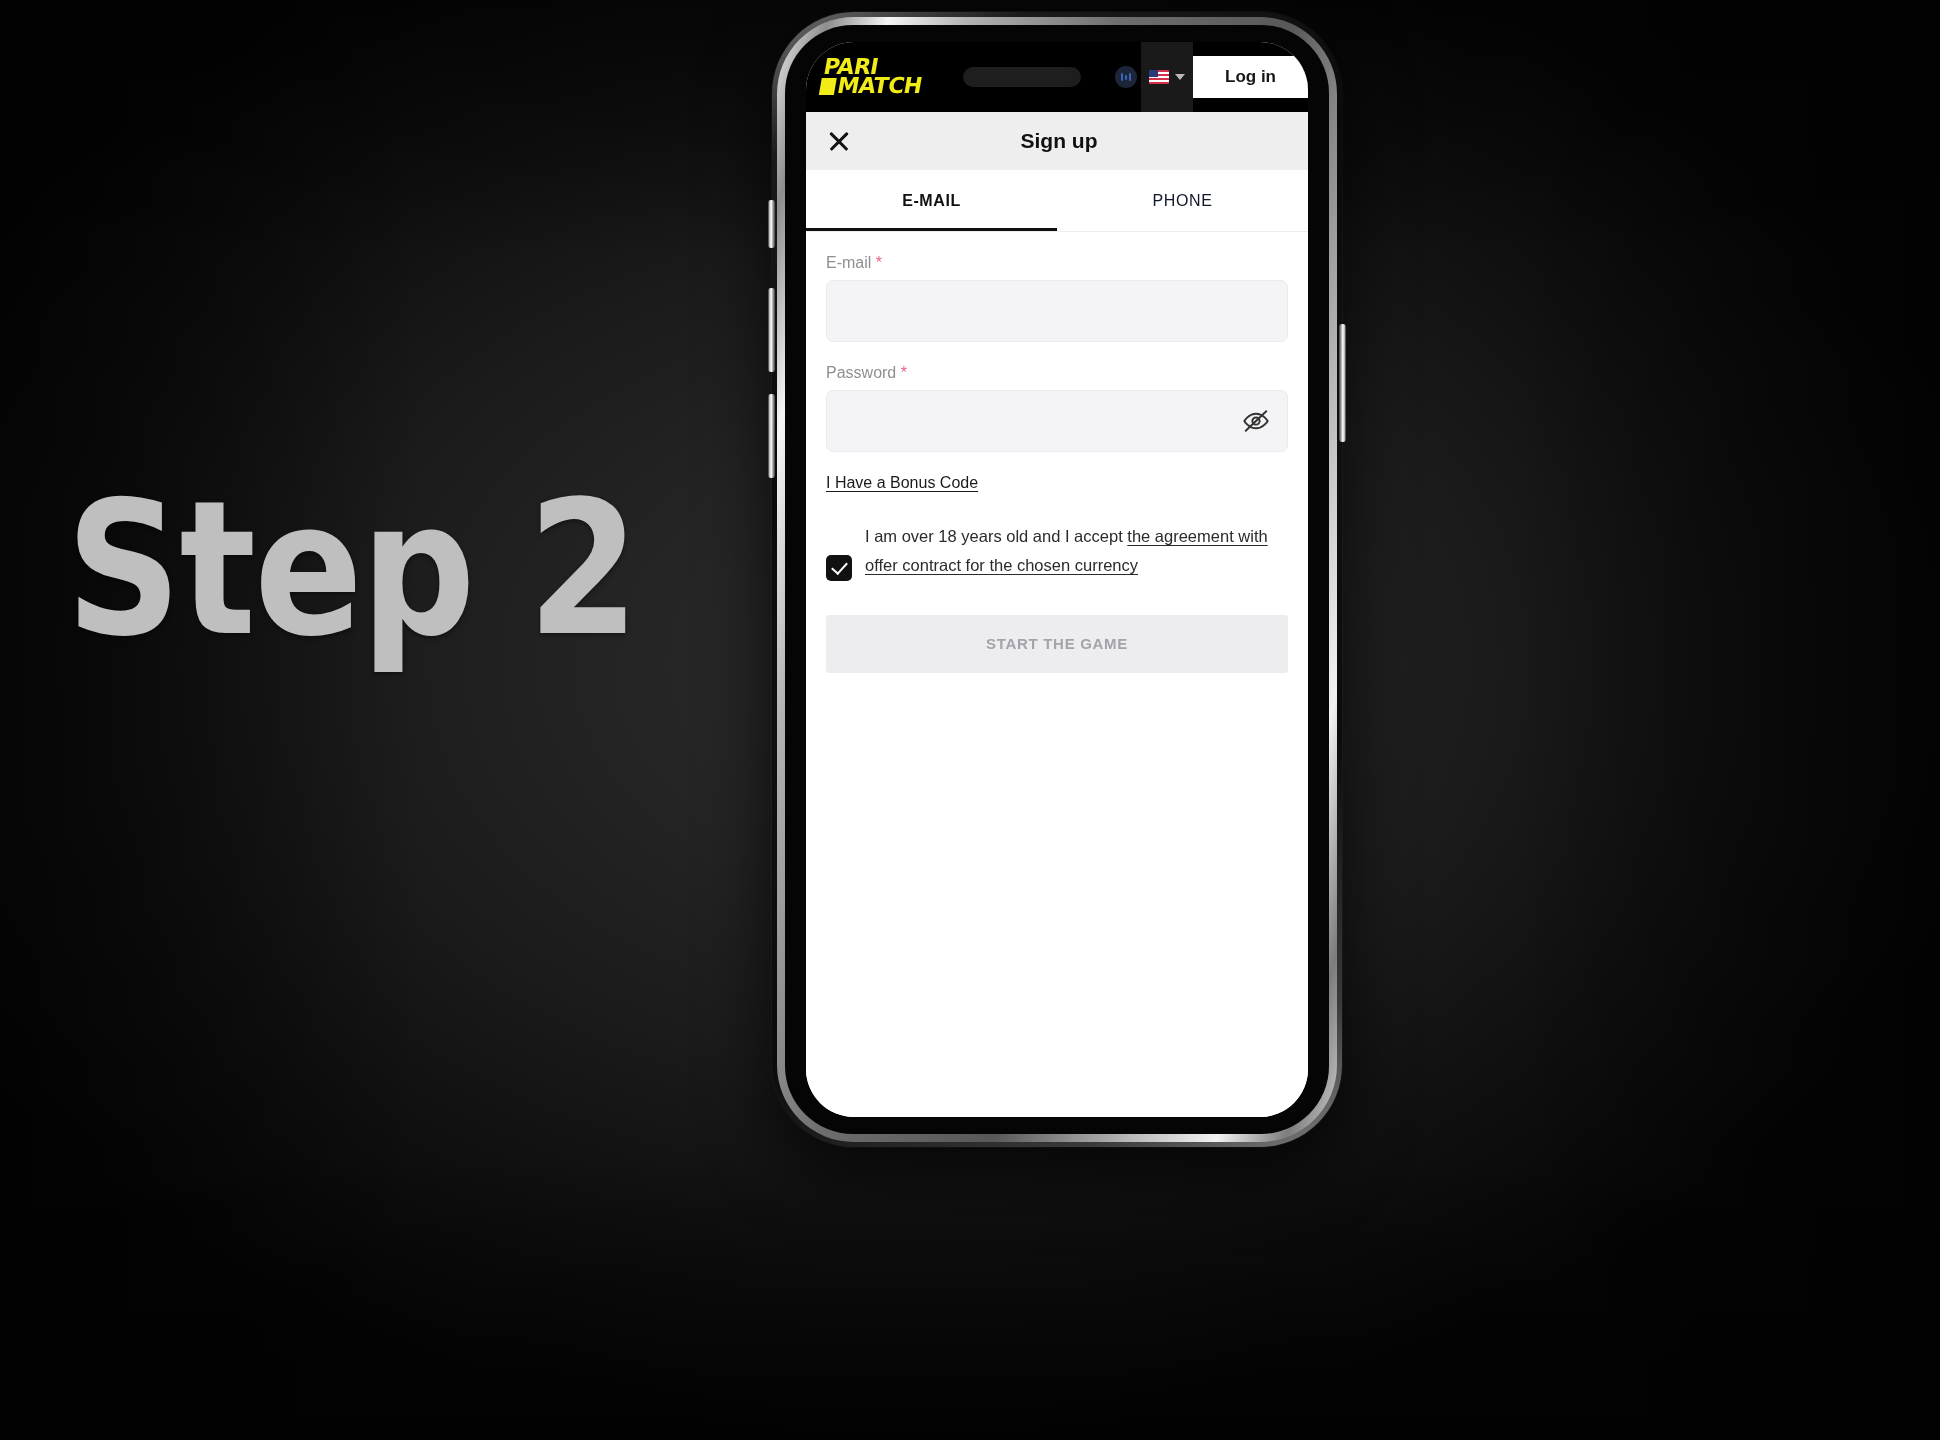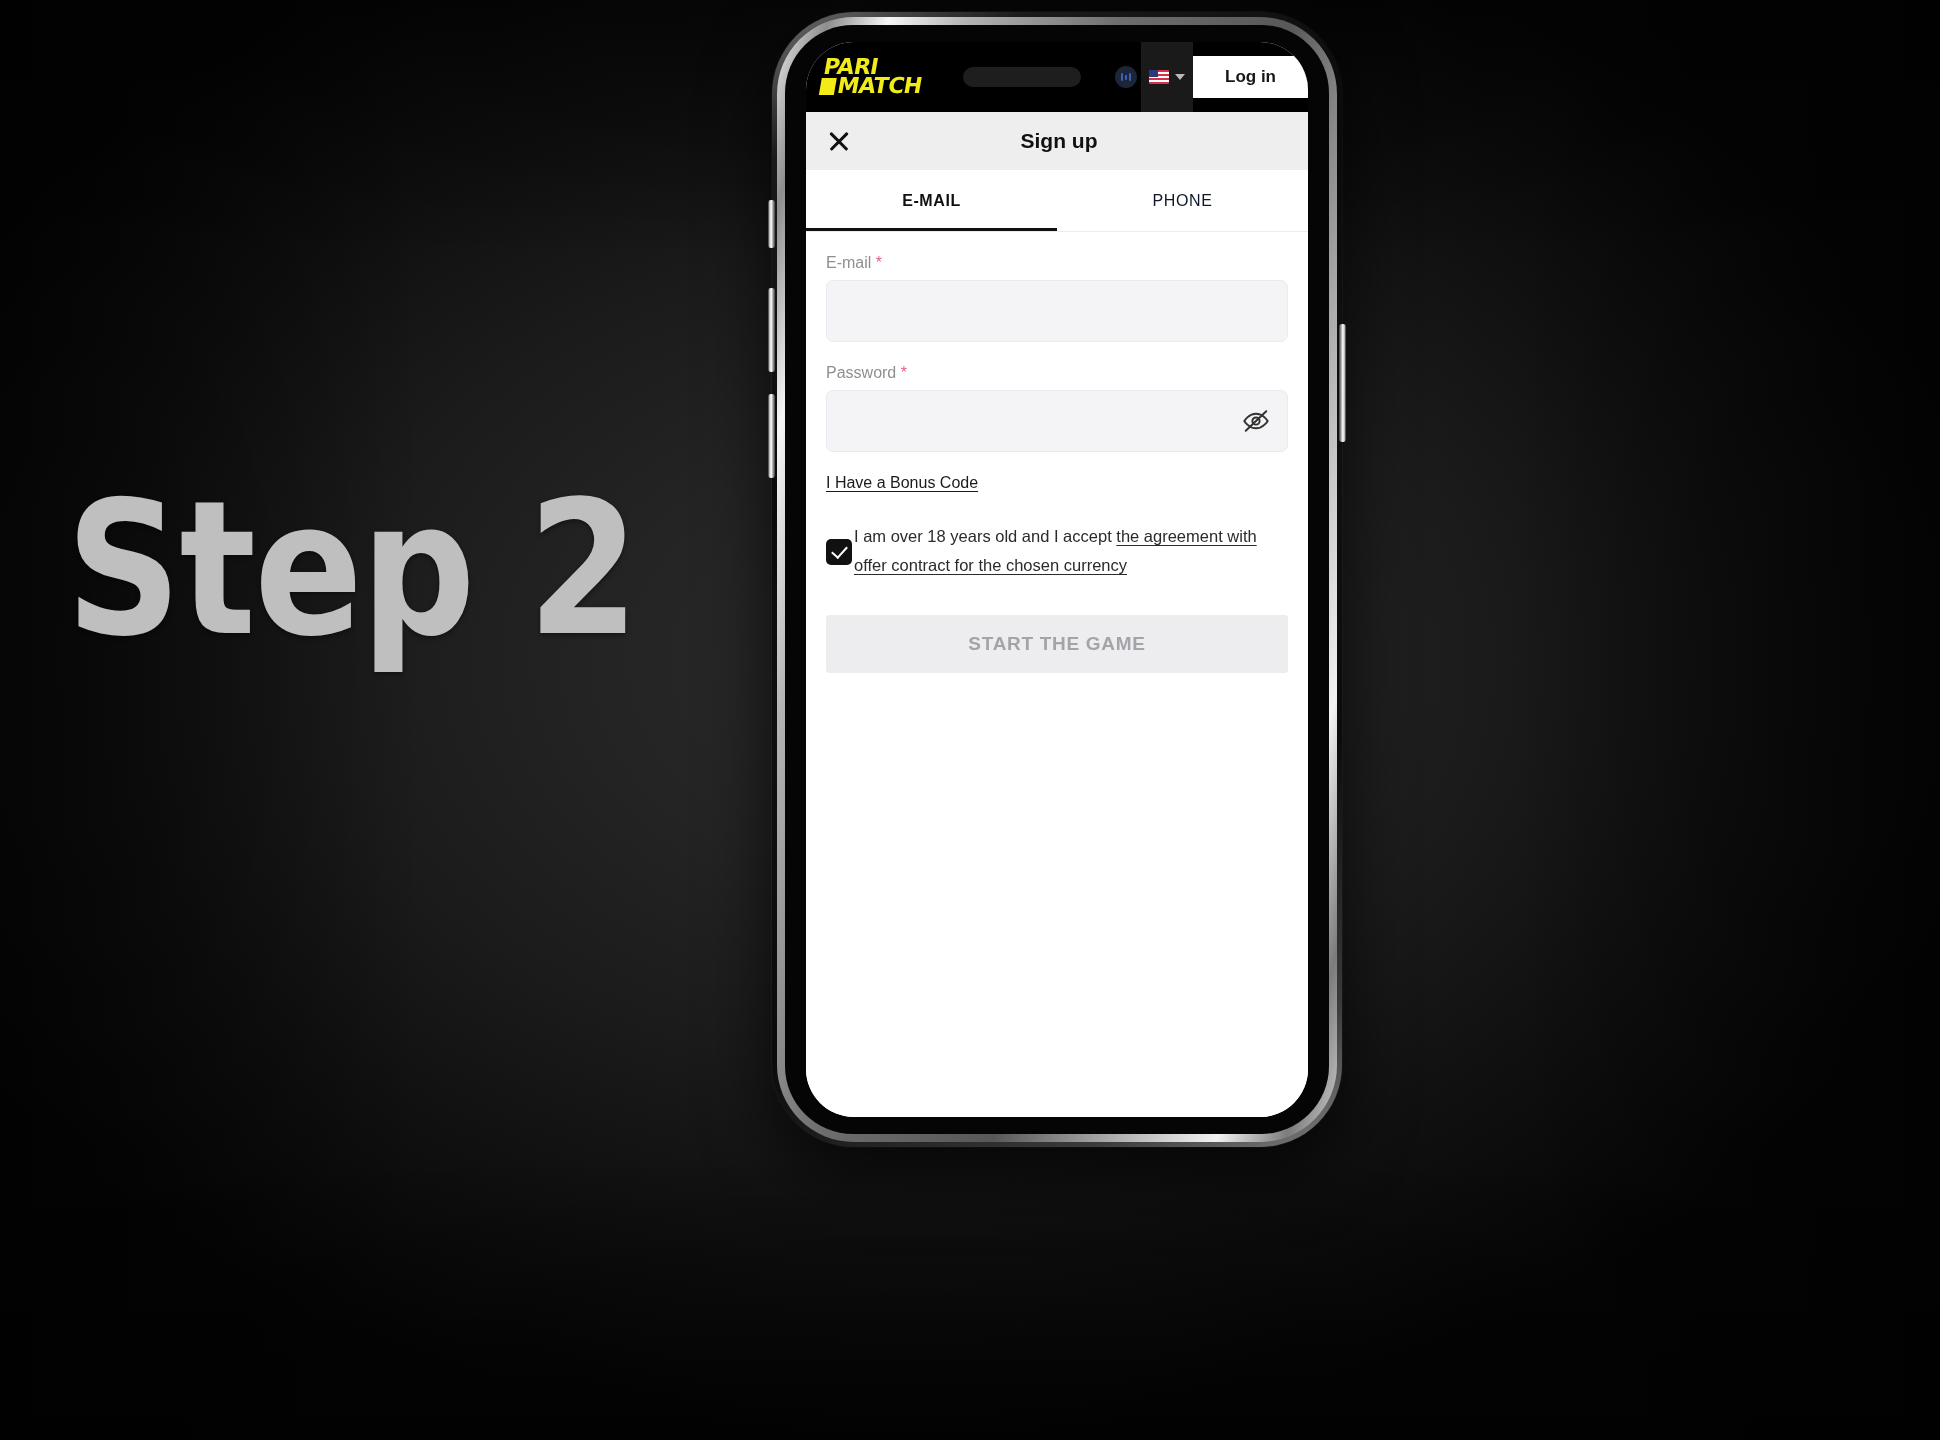--- a/index.html
+++ b/index.html
@@ -316,22 +316,22 @@
     font-size: 16px;
     color: #1b1b1b;
     text-decoration: underline;
     text-underline-offset: 3px;
     cursor: pointer;
     margin-bottom: 30px;
   }
 
   .check-row {
     display: flex;
-    gap: 2px;
-    align-items: center;
+    gap: 13px;
+    align-items: flex-end;
     margin-bottom: 20px;
   }
   .checkbox {
     flex: 0 0 auto;
     width: 26px; height: 26px;
     background: #111111;
     border-radius: 5px;
     position: relative;
     cursor: pointer;
     margin-top: 2px;
@@ -357,21 +357,21 @@
   }
 
   .start-btn {
     width: 100%;
     height: 58px;
     margin-top: 14px;
     background: #ededf0;
     border: none;
     border-radius: 3px;
     color: #a3a3aa;
-    font-size: 19px;
+    font-size: 15px;
     font-weight: 700;
     letter-spacing: 0.7px;
     font-family: "Liberation Sans", sans-serif;
     cursor: default;
   }
 </style>
 </head>
 <body>
 
 <div class="bg"></div>

